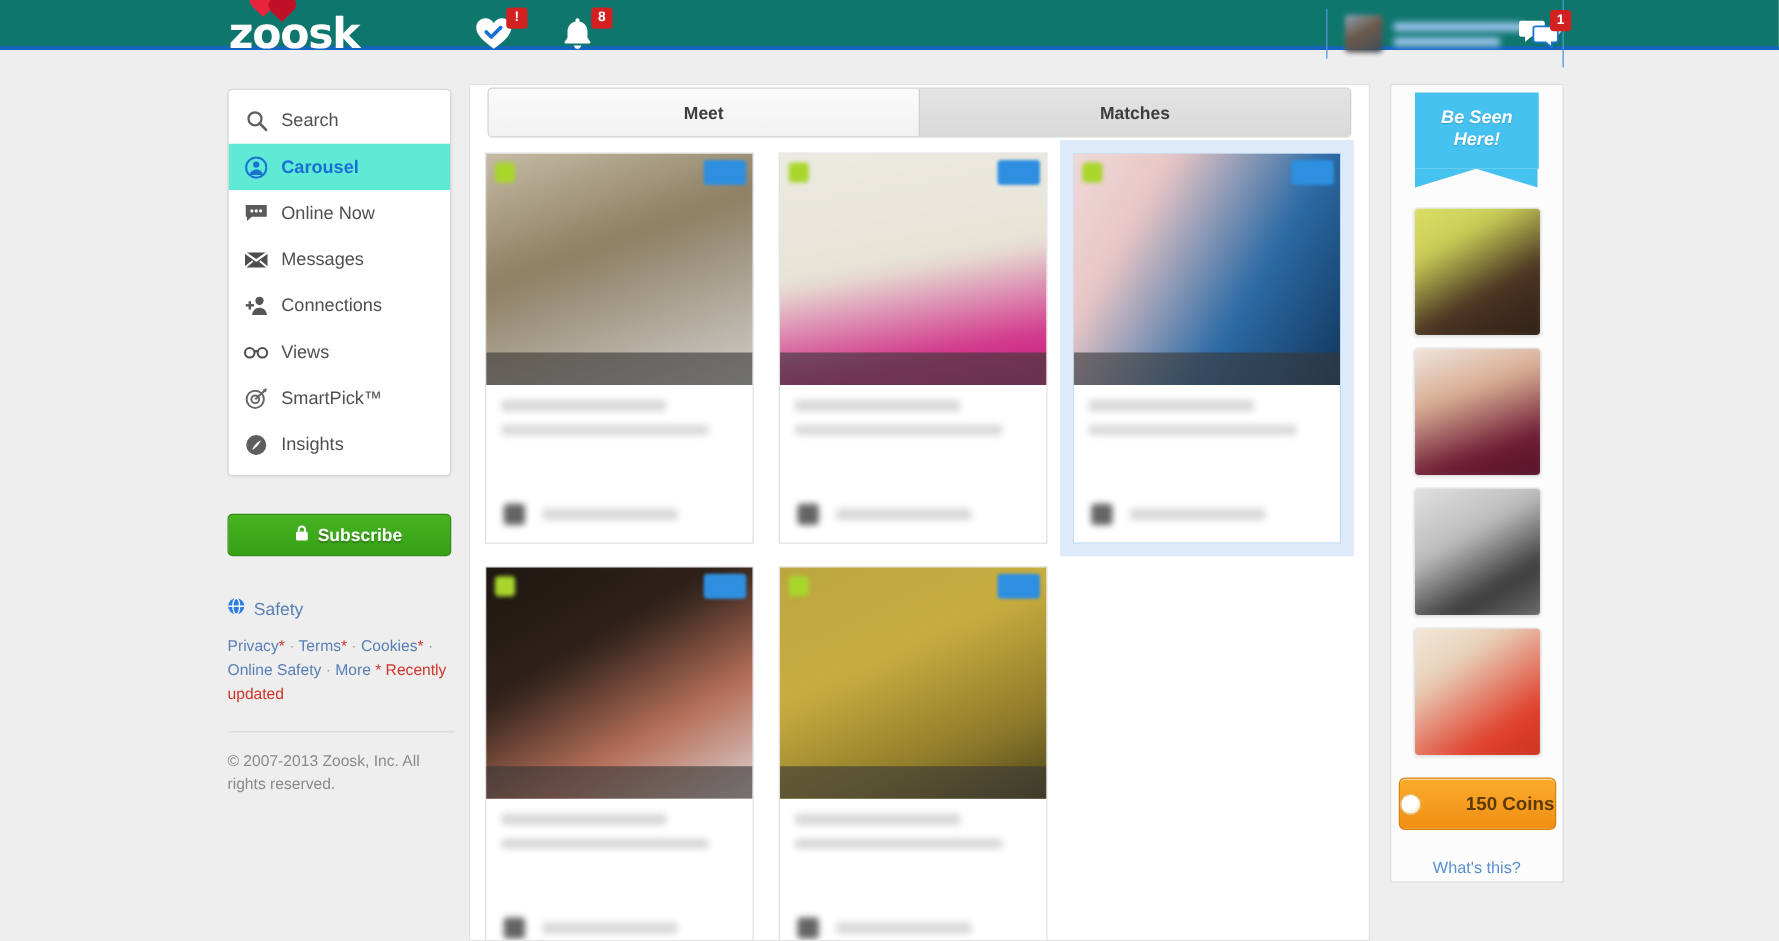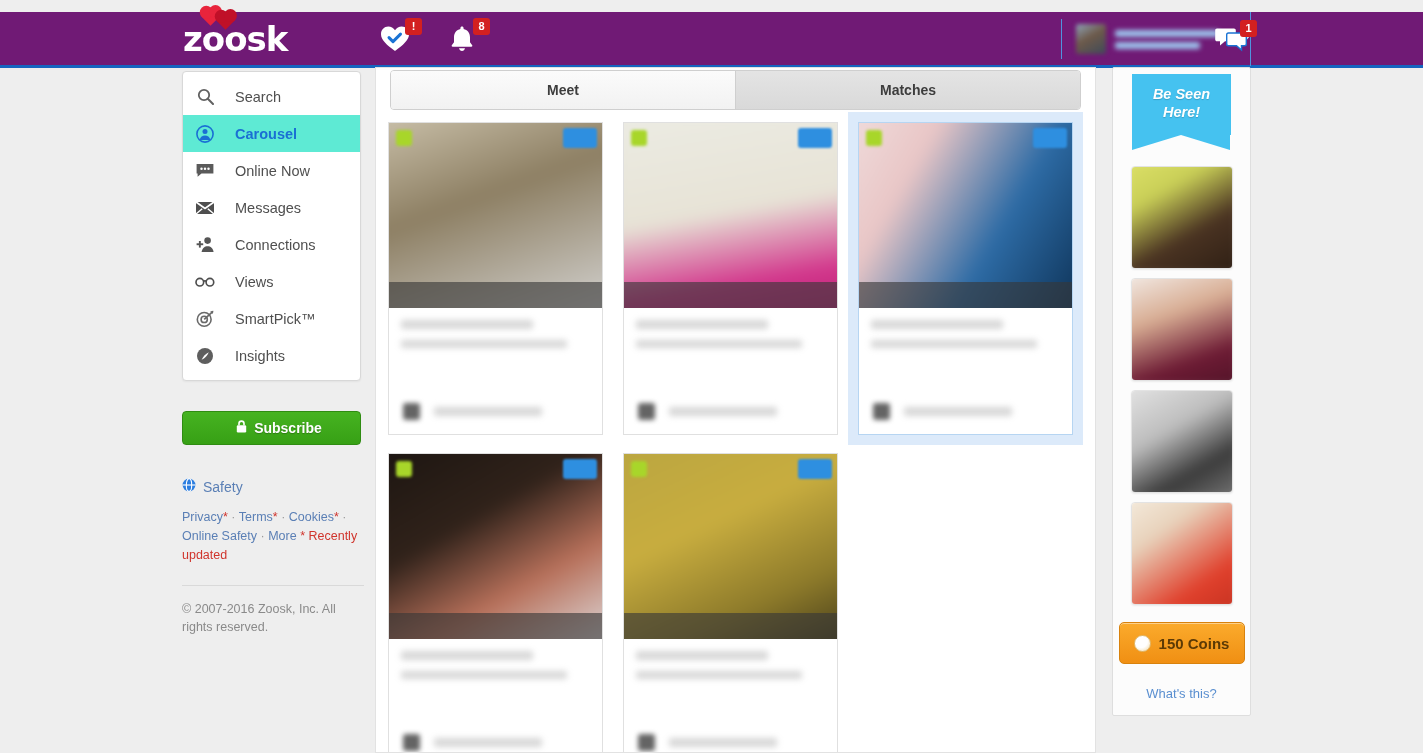--- a/index.html
+++ b/index.html
@@ -7,23 +7,23 @@
   html, body {
     width: 1423px; height: 753px;
     overflow: hidden;
     background: #eeeeee;
     font-family: "Liberation Sans", sans-serif;
     -webkit-font-smoothing: antialiased;
   }
 
   
   .topbar {
-    position: absolute; top: 12px; left: 0;
-    width: 1423px; height: 56px;
-    background: #701a75;
+    position: absolute; top: 0; left: 0;
+    width: 1423px; height: 40px;
+    background: #0f766e;
     border-bottom: 3px solid #1565c0;
   }
   .logo {
     position: absolute; left: 183px; top: 8px;
     font-size: 34px; font-weight: bold; color: #ffffff;
     letter-spacing: -1px; line-height: 38px;
     font-family: "DejaVu Sans", sans-serif;
   }
   .logo .oo { position: relative; display: inline-block; }
   .heart-a, .heart-b {
@@ -80,21 +80,21 @@
   .msg-icon-wrap { position: absolute; right: 172px; top: 12px; width: 36px; height: 32px; cursor: pointer; }
 
   
   .sidebar { position: absolute; left: 182px; top: 71px; width: 179px; }
   .nav-panel {
     background: #ffffff; border: 1px solid #d8d8d8;
     border-radius: 4px; padding: 6px 0;
     box-shadow: 0 1px 2px rgba(0,0,0,.05);
   }
   .nav-item {
-    display: flex; align-items: center; gap: 20px;
+    display: flex; align-items: center; gap: 10px;
     height: 37px; padding: 0 0 0 12px;
     font-size: 14.5px; color: #4f4f4f; cursor: pointer;
   }
   .nav-item.active { background: #5eead4; color: #1a6fd4; font-weight: bold; }
   .nav-ico { width: 20px; height: 20px; flex: 0 0 20px; display: flex; align-items: center; justify-content: center; }
 
   .subscribe {
     margin-top: 30px; width: 179px; height: 34px;
     background: linear-gradient(180deg,#46b321 0%,#37a015 100%);
     border: 1px solid #2f8c12; border-radius: 4px;
@@ -155,21 +155,21 @@
   .card-body { padding: 12px 12px 10px 12px; height: 126px; position: relative; }
   .tl { border-radius: 2px; background: #d7d7d7; filter: blur(3px); }
   .meta-row { position: absolute; left: 14px; right: 14px; bottom: 14px; display: flex; align-items: center; gap: 14px; }
   .meta-ico { width: 17px; height: 17px; border-radius: 3px; background: #646464; filter: blur(2.4px); }
 
   
   .rail {
     position: absolute; left: 1112px; top: 67px;
     width: 139px; background: #fcfcfc;
     border: 1px solid #dedede; border-radius: 2px;
-    padding: 6px 0 14px 0;
+    padding: 6px 0 4px 0;
   }
   .beseen-wrap { display: flex; justify-content: center; }
   .beseen {
     position: relative; width: 99px; padding: 11px 0 14px 0;
     background: #45c2f0; text-align: center;
     color: #ffffff; font-style: italic; font-weight: bold;
     font-size: 14.5px; line-height: 18px;
     text-shadow: 0 1px 1px rgba(0,0,0,.18);
   }
   .beseen::after {
@@ -183,21 +183,21 @@
     width: 102px; height: 103px; background: #fff;
     border: 1px solid #e3e3e3; border-radius: 4px;
     overflow: hidden; cursor: pointer;
     box-shadow: 0 1px 2px rgba(0,0,0,.07);
   }
   .thumb .img { width: 120%; height: 120%; margin: -10% 0 0 -10%; filter: blur(6px); }
   .coins {
     margin: 17px auto 0 auto; width: 126px; height: 42px;
     background: linear-gradient(180deg,#fbab2c 0%,#f08f13 100%);
     border: 1px solid #d8820d; border-radius: 5px;
-    display: flex; align-items: center; justify-content: center; gap: 8px;
+    display: flex; align-items: center; justify-content: space-between; gap: 8px;
     color: #5c3a05; font-size: 15px; font-weight: bold; cursor: pointer;
     box-shadow: inset 0 1px 0 rgba(255,255,255,.45);
   }
   .coin-dot {
     width: 17px; height: 17px; border-radius: 50%;
     background: radial-gradient(circle at 40% 35%, #ffffff 0%, #ffffff 48%, #f1d6a0 100%);
     border: 1px solid #e0bc74;
   }
   .whats { margin-top: 22px; text-align: center; font-size: 13px; color: #5a8fd0; cursor: pointer; }
 </style>
@@ -368,21 +368,21 @@
     <span class="sep">·</span>
     <a><span>Cookies</span><span class="star">*</span></a>
     <span class="sep">·</span>
     <a>Online Safety</a>
     <span class="sep">·</span>
     <a>More</a>
     <span class="recent">* Recently updated</span>
   </div>
 
   <div class="divider"></div>
-  <div class="copyright">© 2007-2016 Zoosk, Inc. All rights reserved.</div>
+  <div class="copyright">© 2007-2013 Zoosk, Inc. All rights reserved.</div>
 </div>
 
 <div class="main">
 
   <div class="tabs">
     <div class="tab active">Meet</div>
     <div class="tab inactive">Matches</div>
   </div>
 
   <div class="grid" id="card-grid">

